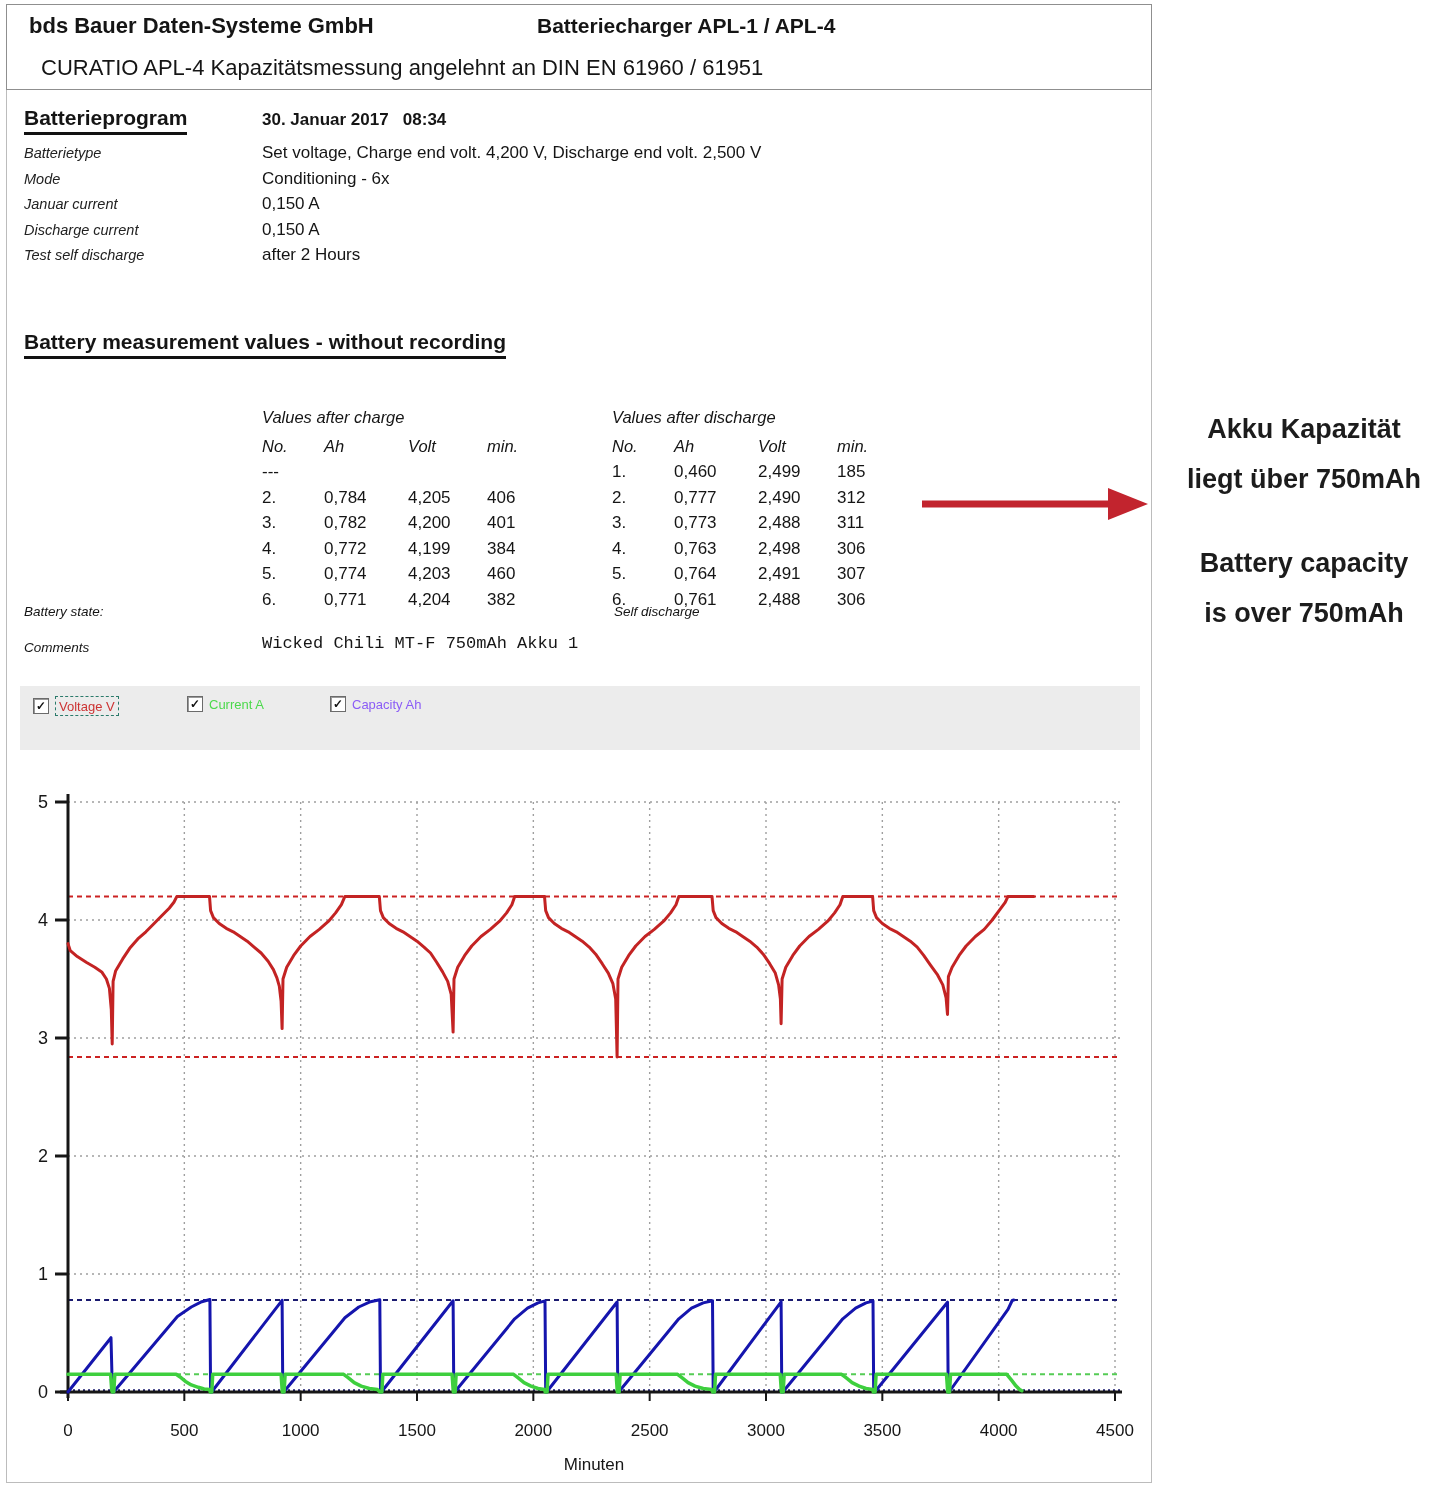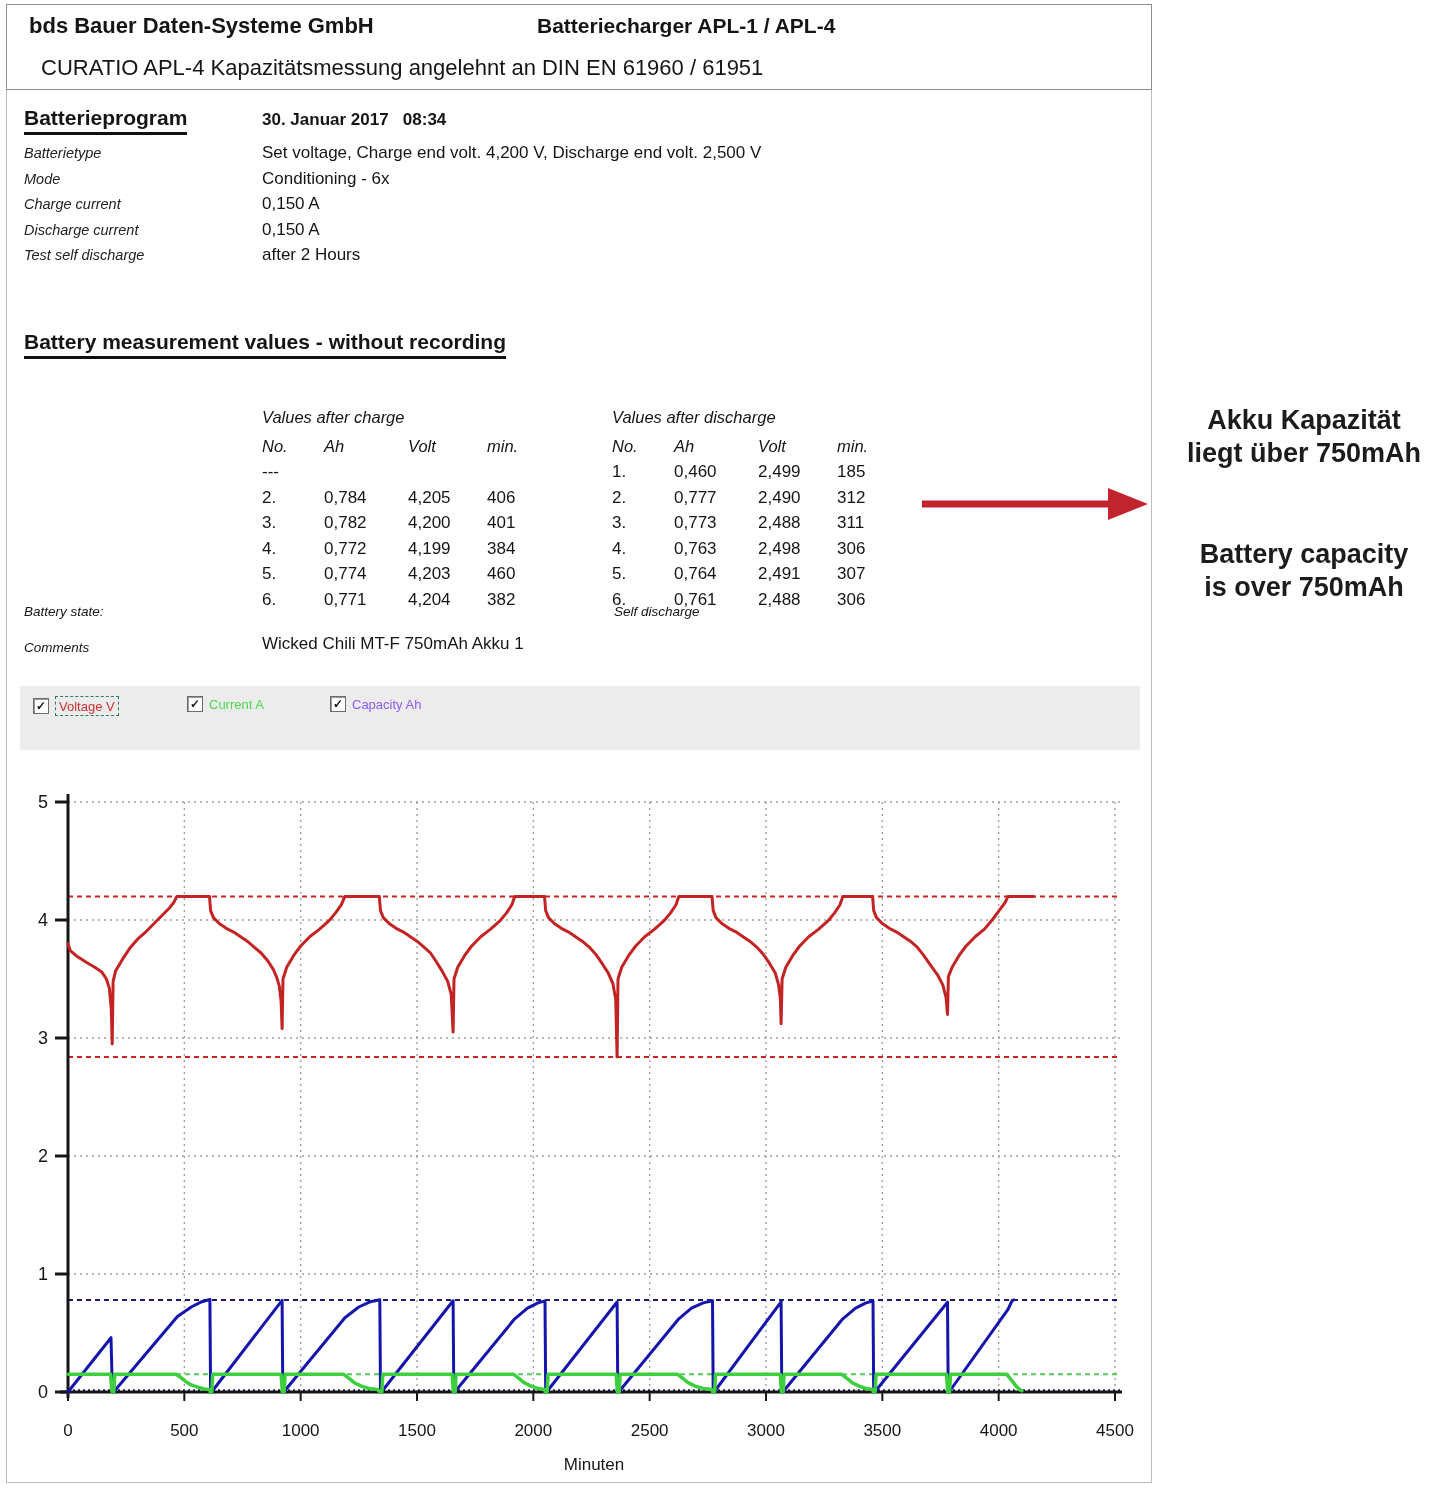--- a/index.html
+++ b/index.html
@@ -34,38 +34,38 @@
   #charge-table{left:262px;}
   #discharge-table{left:612px;}
   .vcaption{font-style:italic;font-size:16.5px;height:26px;margin-top:24px;}
   .vhead,.vrow{display:grid;grid-template-columns:62px 84px 79px 56px;height:25.5px;align-items:center;}
   .vhead span{font-style:italic;font-size:16.5px;}
   .vrow span{font-size:17px;}
 
   #battery-state-label{position:absolute;left:24px;top:604px;font-style:italic;font-size:13.5px;}
   #self-discharge-label{position:absolute;left:614px;top:604px;font-style:italic;font-size:13.5px;}
   #comments-label{position:absolute;left:24px;top:640px;font-style:italic;font-size:13.5px;}
-  #comments-value{position:absolute;left:262px;top:634px;font-size:17px;}
+  #comments-value{position:absolute;left:262px;top:634px;font-size:17px;font-family:Liberation Mono, monospace;}
 
   
   #panel{position:absolute;left:20px;top:686px;width:1120px;height:64px;background:#ececec;}
   .cbgroup{position:absolute;top:10px;display:flex;align-items:center;}
   .cb{width:14px;height:14px;background:#fff;border:1px solid #6b6b6b;
       box-shadow:inset 1px 1px 0 #9a9a9a;display:flex;align-items:center;justify-content:center;
       font-size:12px;font-weight:bold;color:#111;margin-right:6px;flex:0 0 auto;}
   .cblabel{font-size:13px;}
   .focusbox{border:1px dashed #2a7a6a;padding:0 3px;}
 
   
   #chart{position:absolute;left:0;top:770px;width:1160px;height:722px;}
 
   
   #annotation-arrow{position:absolute;left:912px;top:486px;width:240px;height:36px;}
   .annotation{position:absolute;left:1156px;width:296px;text-align:center;
-              font-size:27px;font-weight:bold;line-height:33px;color:#1c1c1c;white-space:pre-line;}
+              font-size:27px;font-weight:bold;line-height:50px;color:#1c1c1c;white-space:pre-line;}
   #annotation-de{top:404px;}
   #annotation-en{top:538px;}
 </style>
 </head>
 <body>
 
 <div class="header-box" id="hrow1">
   <span class="t1">bds Bauer Daten-Systeme GmbH</span>
   <span class="t2">Batteriecharger APL-1 / APL-4</span>
 </div>
@@ -79,21 +79,21 @@
 <div id="program-rows">
     <div class="prog-row">
       <span class="plabel">Batterietype</span>
       <span class="pvalue">Set voltage, Charge end volt. 4,200 V, Discharge end volt. 2,500 V</span>
     </div>
     <div class="prog-row">
       <span class="plabel">Mode</span>
       <span class="pvalue">Conditioning - 6x</span>
     </div>
     <div class="prog-row">
-      <span class="plabel">Charge current</span>
+      <span class="plabel">Januar current</span>
       <span class="pvalue">0,150 A</span>
     </div>
     <div class="prog-row">
       <span class="plabel">Discharge current</span>
       <span class="pvalue">0,150 A</span>
     </div>
     <div class="prog-row">
       <span class="plabel">Test self discharge</span>
       <span class="pvalue">after 2 Hours</span>
     </div>

